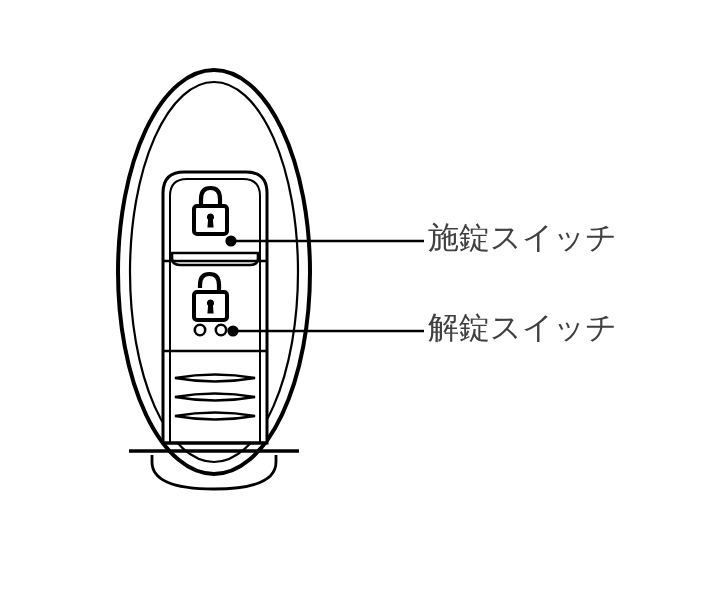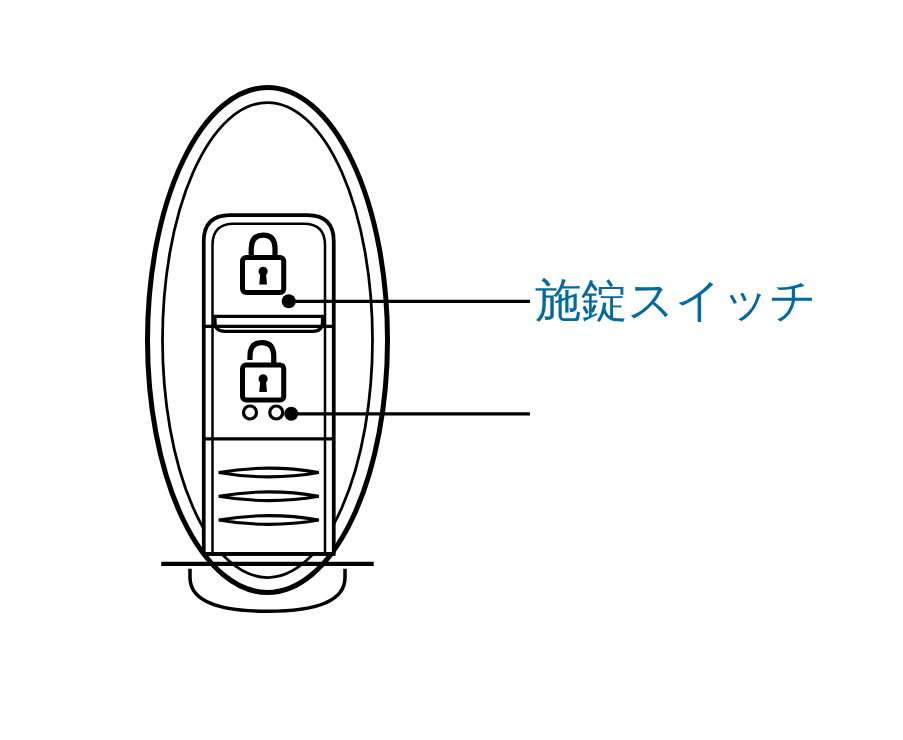--- a/index.html
+++ b/index.html
@@ -23,23 +23,23 @@
     height: 592px;
   }
   svg#fob-svg {
     display: block;
     width: 722px;
     height: 592px;
   }
   .callout-text {
     position: absolute;
     font-family: "DejaVu Sans", "Liberation Sans", sans-serif;
-    font-size: 37px;
+    font-size: 31px;
     line-height: 1;
-    color: #0369a1;
+    color: #404040;
     white-space: nowrap;
     letter-spacing: 0px;
   }
   #label-lock {
     left: 428px;
     top: 222px;
   }
   #label-unlock {
     left: 428px;
     top: 312px;
@@ -117,14 +117,15 @@
 
     <g>
       <line x1="233" y1="331" x2="424" y2="331" stroke="#000000" stroke-width="2.6"></line>
       <circle cx="233" cy="331" r="5.6" fill="#000000"></circle>
     </g>
 
   </svg>
 
   <div class="callout-text" id="label-lock">施錠スイッチ</div>
 
+  <div class="callout-text" id="label-unlock">解錠スイッチ</div>
 
 </div>
 
 </body></html>

